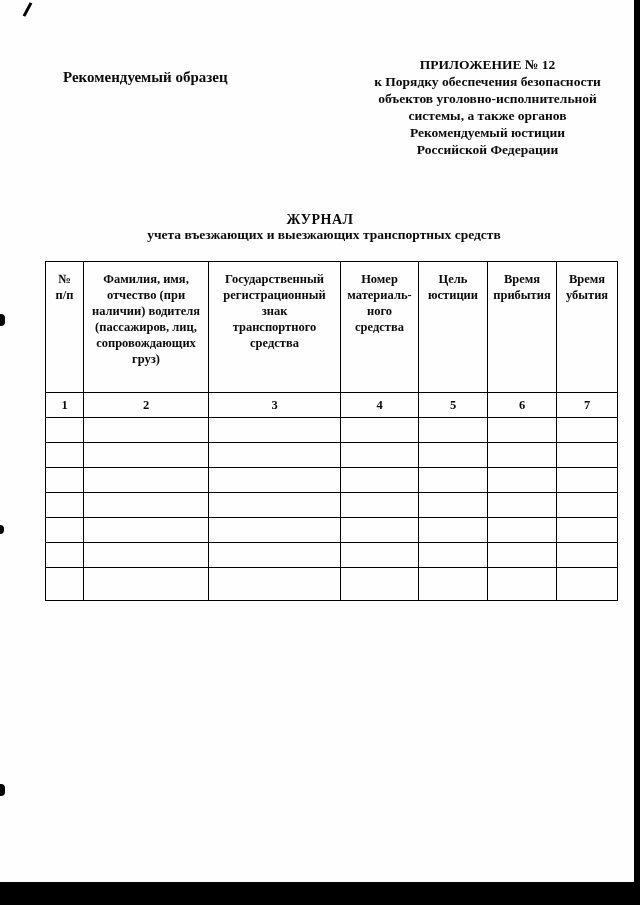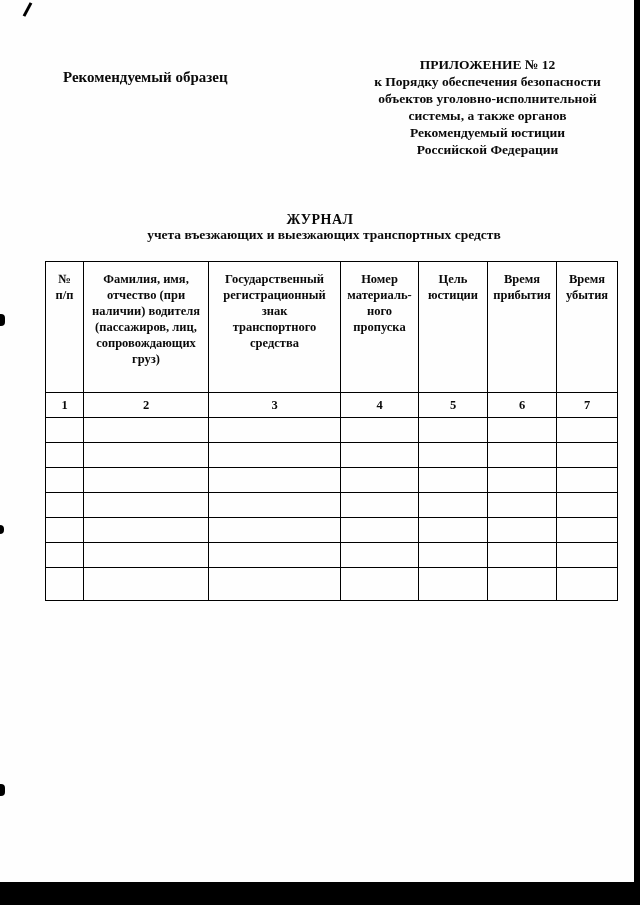--- a/index.html
+++ b/index.html
@@ -133,21 +133,21 @@
 сопровождающих
 груз)</th>
         <th class="pre-line">Государственный
 регистрационный
 знак
 транспортного
 средства</th>
         <th class="pre-line">Номер
 материаль-
 ного
-пропуска</th>
+средства</th>
         <th class="pre-line">Цель
 юстиции</th>
         <th class="pre-line">Время
 прибытия</th>
         <th class="pre-line">Время
 убытия</th>
       </tr>
       <tr class="number-row">
         <td>1</td>
         <td>2</td>

